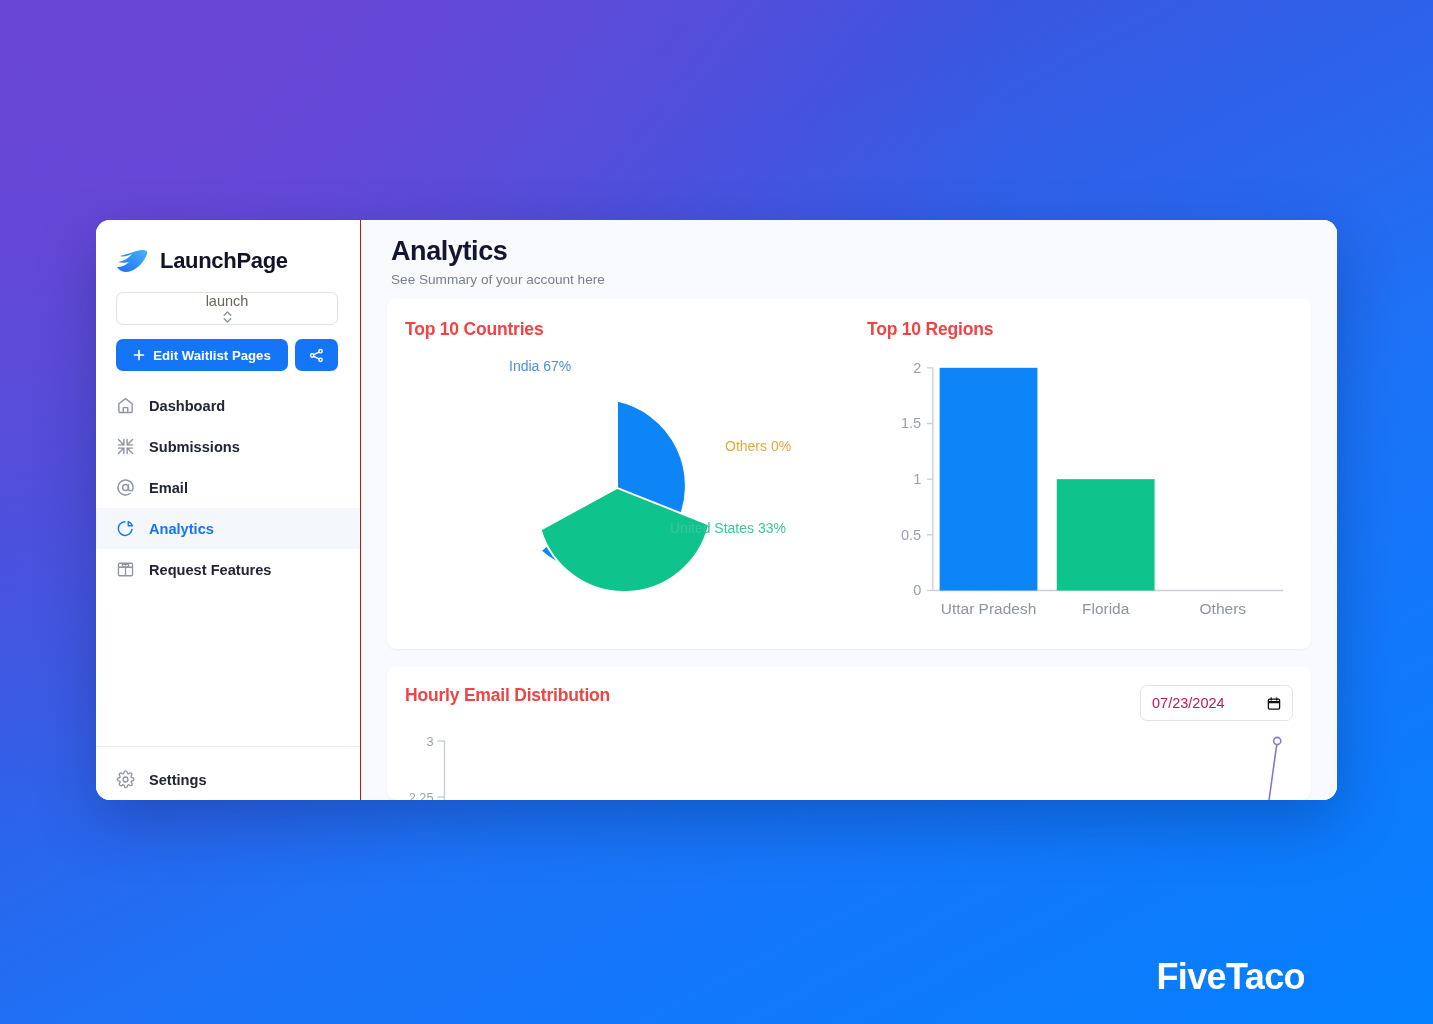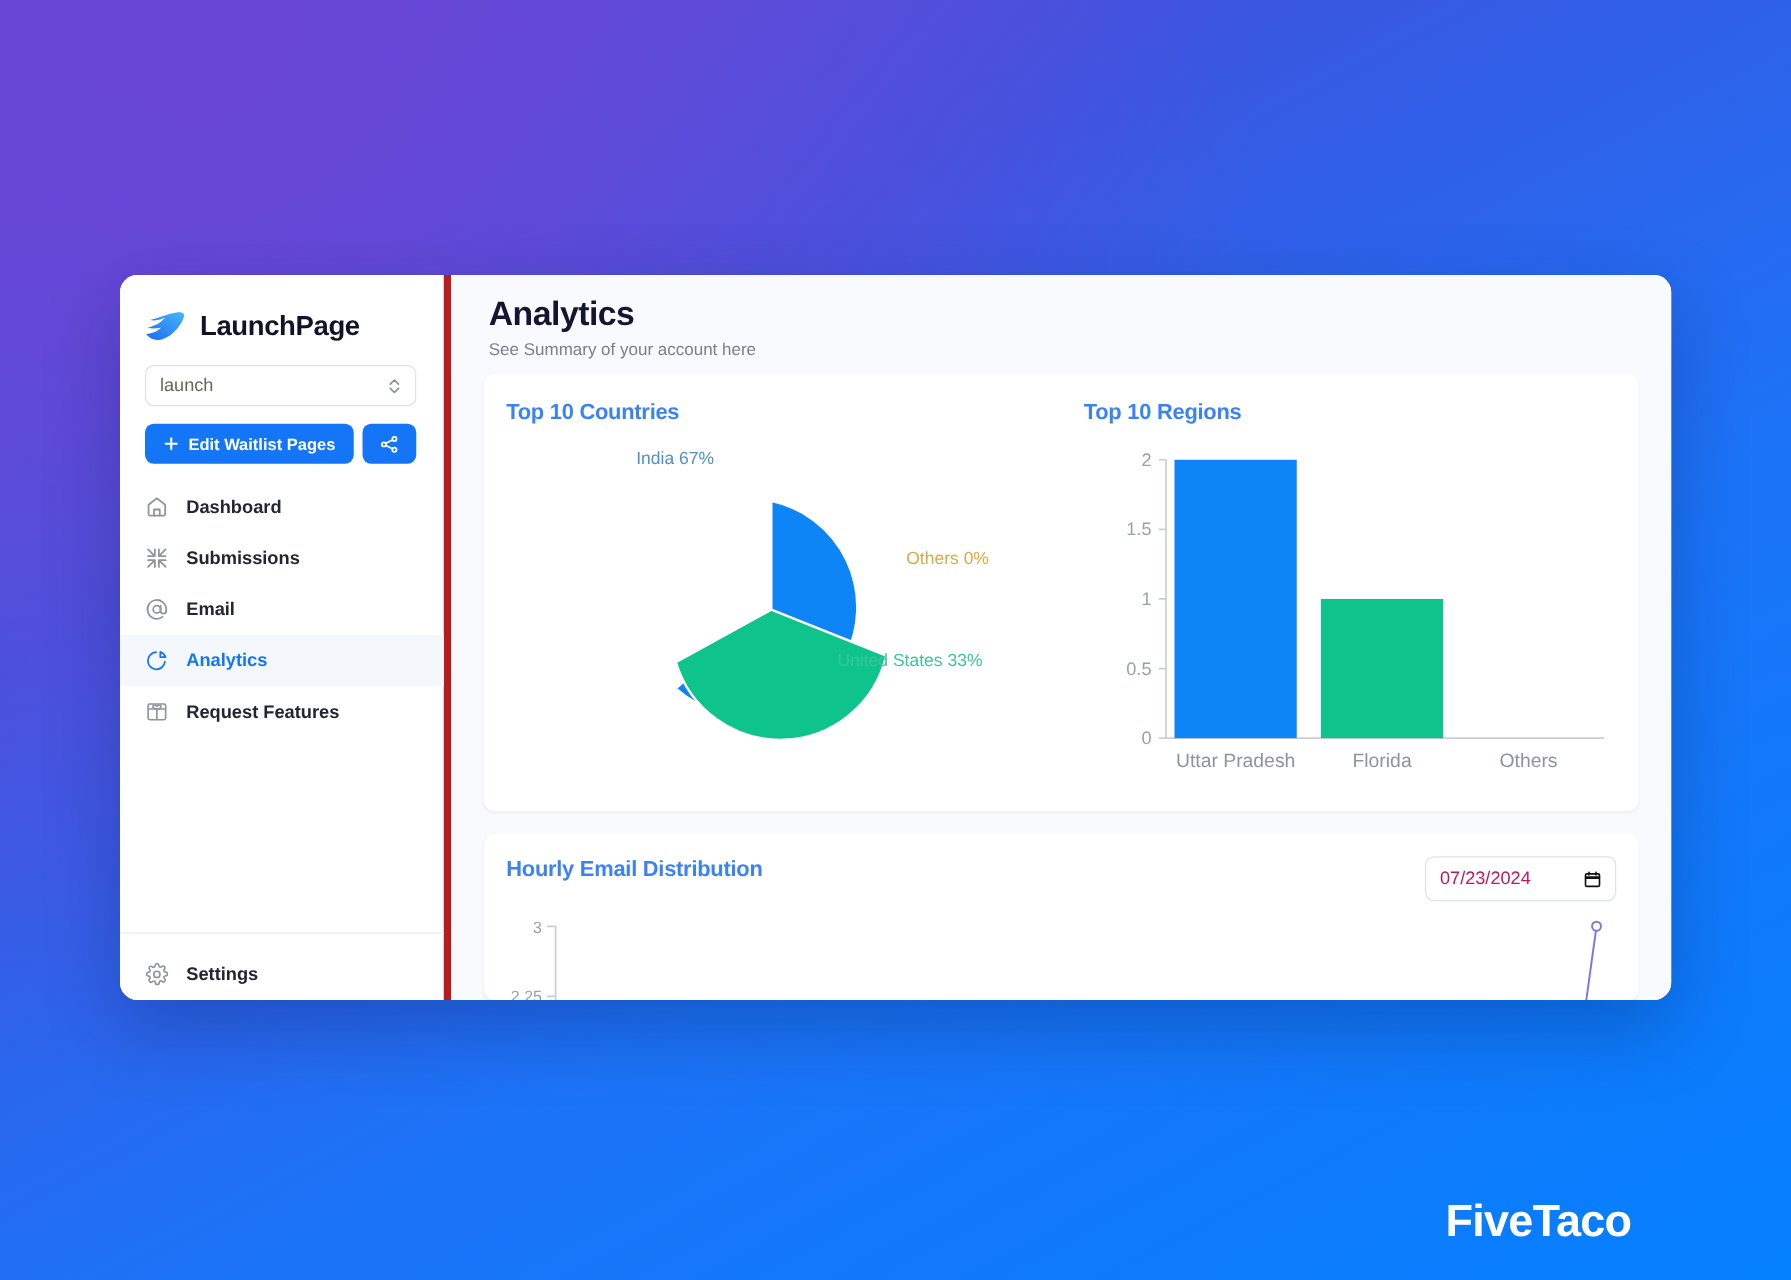--- a/index.html
+++ b/index.html
@@ -25,21 +25,21 @@
     border-radius: 14px;
     overflow: hidden;
     box-shadow: 0 22px 60px rgba(5,20,80,.28);
     display: flex;
   }
 
   
   .sidebar {
     width: 265px; flex: 0 0 265px;
     background: #ffffff;
-    border-right: 6px solid #b91c1c;
+    border-right: 1px solid #b91c1c;
     display: flex; flex-direction: column;
     position: relative;
   }
   .brand {
     display: flex; align-items: center; gap: 11px;
     padding: 20px 0 0 19px;
     height: 62px;
   }
   .brand-logo { width: 34px; height: 26px; flex: 0 0 34px; }
   .brand-name {
@@ -59,21 +59,21 @@
     content:""; position:absolute; background:#b7bcc8;
   }
   .plus-circle:before { left:4px; right:4px; top:7.7px; height:1.6px; }
   .plus-circle:after  { top:4px; bottom:4px; left:7.7px; width:1.6px; }
 
   .ws-select {
     margin: 10px 22px 0 20px;
     height: 33px;
     border: 1px solid #dde1e8; border-radius: 7px;
     display: flex; align-items: center; justify-content: space-between;
-    padding: 0 11px; background: #fff; cursor: pointer;
+    padding: 0 11px; background: #fff; cursor: pointer; flex-direction: column;
   }
   .ws-select-value { font-size: 14.5px; color: #6b6558; }
   .chev-ud { width: 11px; height: 16px; color:#8b909c; }
 
   .btn-row { display:flex; gap:7px; margin: 14px 22px 0 20px; }
   .btn-edit {
     flex: 1; height: 32px;
     background: #1476f7; border-radius: 7px; border: none;
     color: #fff; font-size: 13.2px; font-weight: 700;
     display:flex; align-items:center; justify-content:center; gap:8px;
@@ -132,21 +132,21 @@
   .page-sub { font-size:13.6px; color:#7a7f8c; margin-top:5px; }
 
   .cards-row { display:flex; gap:0; padding: 0 26px; }
   .card {
     background:#fff; border-radius: 9px;
     box-shadow: 0 1px 2px rgba(22,40,90,.06);
   }
   .card-top { flex:1; height: 350px; display:flex; }
   .card-half { flex:1; padding: 20px 18px 12px 18px; position:relative; }
   .card-half + .card-half { }
-  .card-title { font-size:17.5px; font-weight:700; color:#3b82f6; letter-spacing:-.2px; }
+  .card-title { font-size:17.5px; font-weight:700; color:#ef4444; letter-spacing:-.2px; }
 
   .pie-wrap { position:relative; height: 282px; }
   .pie-label { position:absolute; font-size:14px; }
 
   .bar-wrap { position:relative; height: 282px; margin-top: 8px; }
 
   .card-bottom {
     margin: 18px 26px 0 26px; background:#fff;
     border-radius: 9px; padding: 18px 18px 0 18px;
     box-shadow: 0 1px 2px rgba(22,40,90,.06);

